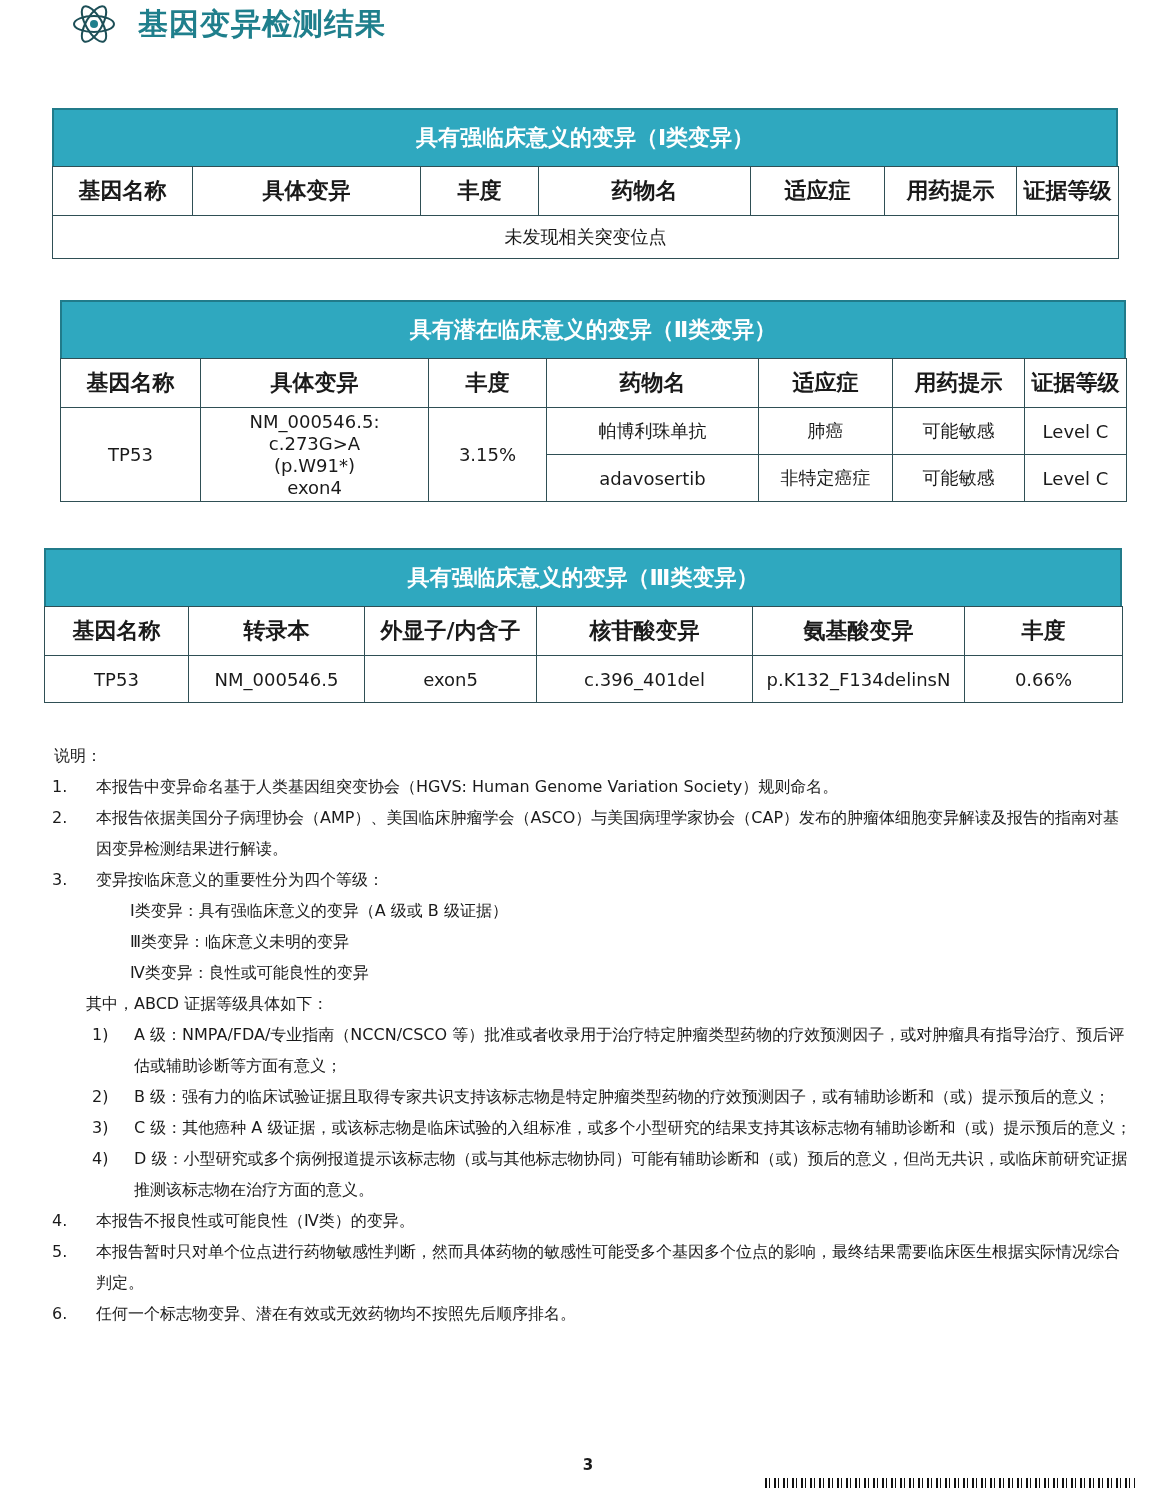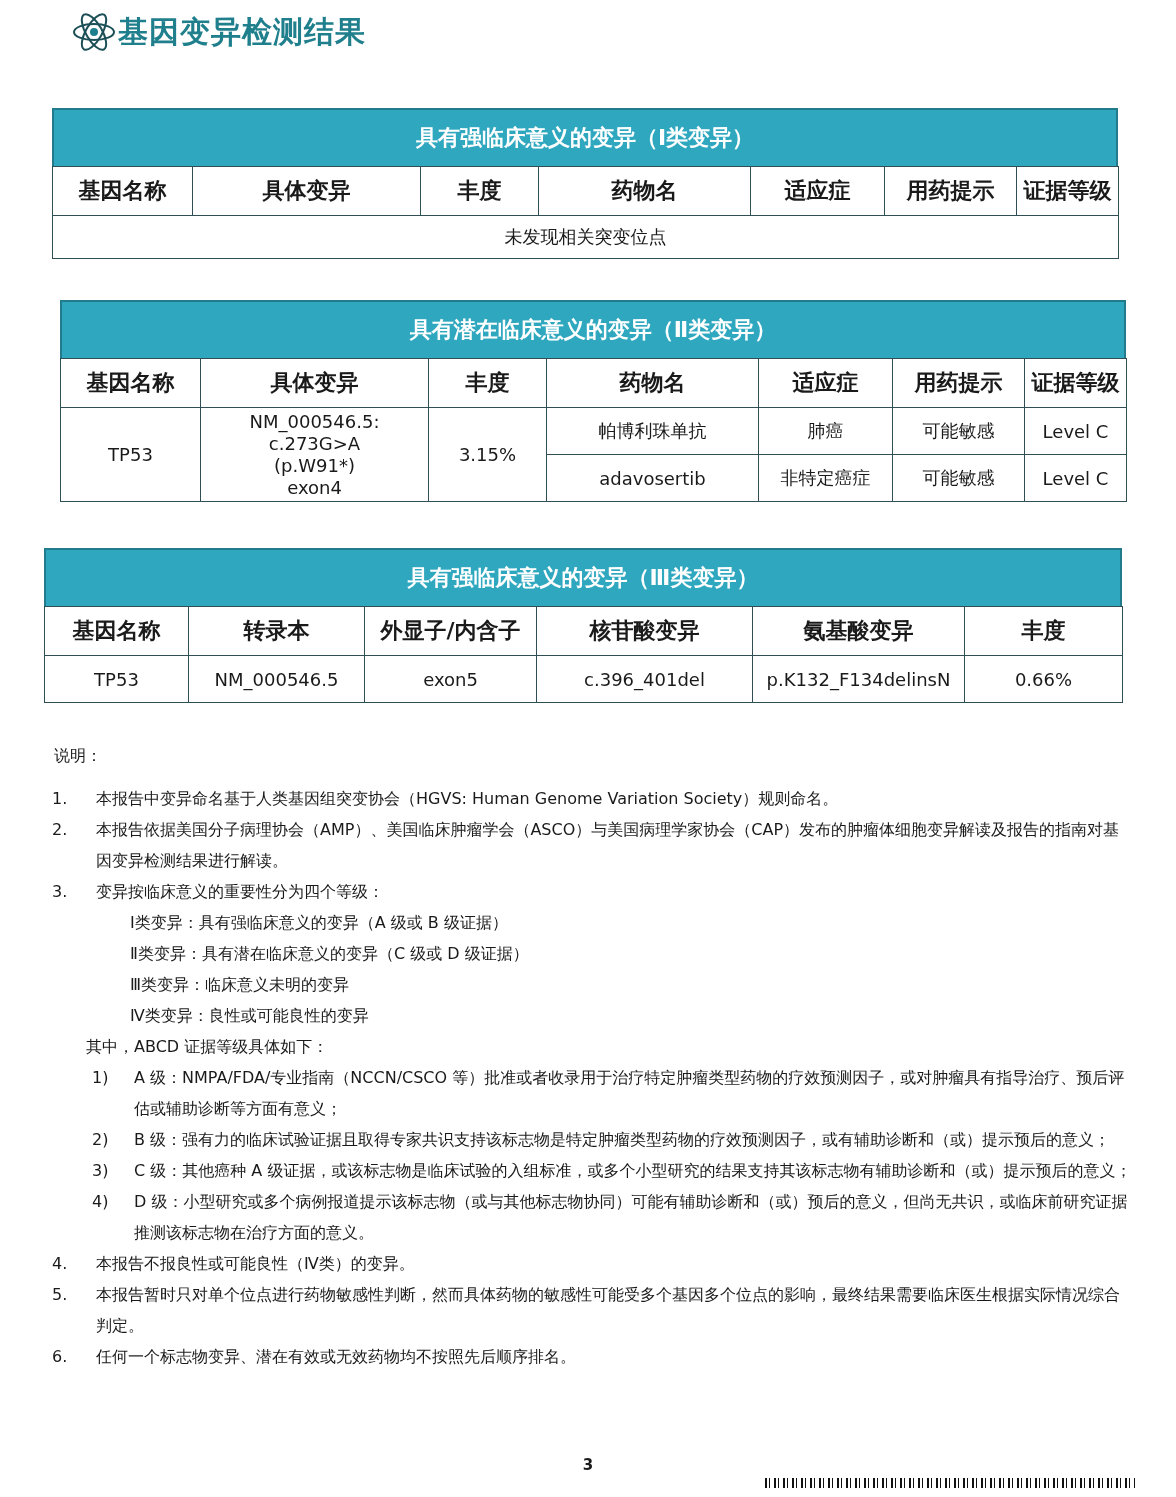--- a/index.html
+++ b/index.html
@@ -1,33 +1,33 @@
 <!DOCTYPE html>
 <html><head>
 <meta charset="utf-8">
 <style>
   html, body { margin:0; padding:0; }
   body {
     width:1176px; height:1497px; background:#ffffff; position:relative; overflow:hidden;
     font-family:"DejaVu Sans", "Liberation Sans", sans-serif; color:#1a1a1a;
   }
-  .page-title-wrap { position:absolute; left:70px; top:8px; display:flex; align-items:center; }
+  .page-title-wrap { position:absolute; left:70px; top:0; display:flex; align-items:center; gap:20px; }
   .atom { width:48px; height:48px; }
   .page-title { font-size:30px; font-weight:bold; color:#1f7f8c; letter-spacing:1px; }
   .section { position:absolute; left:52px; width:1066px; }
   .sec-header {
     background:#2fa8bf; color:#fff; text-align:center; font-weight:bold; font-size:22px;
     height:56px; line-height:56px; border:2px solid #217b8a; border-bottom:none;
   }
   table { border-collapse:collapse; width:100%; table-layout:fixed; }
   td, th { border:1.5px solid #2f4f55; text-align:center; vertical-align:middle; font-size:18px; }
   th { font-size:22px; font-weight:bold; height:46px; }
   td { height:44px; }
   .notes { position:absolute; left:52px; top:740px; width:1080px; font-size:16px; line-height:31px; }
-  .n-label { margin-left:2px; margin-bottom:12px; }
+  .n-label { margin-left:2px; margin-bottom:0; }
   .n-item { display:flex; }
   .n-num { width:44px; flex:none; }
   .n-text { flex:1; }
   .sub-cls { padding-left:78px; }
   .sub-intro { padding-left:34px; }
   .sub-lvl { display:flex; padding-left:40px; }
   .sub-lvl .n-num { width:42px; }
   .page-num { position:absolute; left:0; width:1176px; top:1456px; text-align:center; font-size:15px; font-weight:bold; }
   .barcode { position:absolute; left:765px; top:1478px; width:370px; height:10px;
     background:repeating-linear-gradient(90deg,#111 0 2px,#fff 2px 4px,#111 4px 5px,#fff 5px 9px); }
@@ -162,21 +162,20 @@
     </div>
   <div class="n-item">
       <span class="n-num">2.</span>
       <span class="n-text">本报告依据美国分子病理协会（AMP）、美国临床肿瘤学会（ASCO）与美国病理学家协会（CAP）发布的肿瘤体细胞变异解读及报告的指南对基因变异检测结果进行解读。</span>
     </div>
   <div class="n-item">
       <span class="n-num">3.</span>
       <span class="n-text">变异按临床意义的重要性分为四个等级：</span>
     </div>
   <div class="sub-cls">Ⅰ类变异：具有强临床意义的变异（A 级或 B 级证据）</div>
-  <div class="sub-cls">Ⅱ类变异：具有潜在临床意义的变异（C 级或 D 级证据）</div>
   <div class="sub-cls">Ⅲ类变异：临床意义未明的变异</div>
   <div class="sub-cls">Ⅳ类变异：良性或可能良性的变异</div>
   <div class="sub-intro">其中，ABCD 证据等级具体如下：</div>
   <div class="sub-lvl">
       <span class="n-num">1)</span>
       <span class="n-text">A 级：NMPA/FDA/专业指南（NCCN/CSCO 等）批准或者收录用于治疗特定肿瘤类型药物的疗效预测因子，或对肿瘤具有指导治疗、预后评估或辅助诊断等方面有意义；</span>
     </div>
   <div class="sub-lvl">
       <span class="n-num">2)</span>
       <span class="n-text">B 级：强有力的临床试验证据且取得专家共识支持该标志物是特定肿瘤类型药物的疗效预测因子，或有辅助诊断和（或）提示预后的意义；</span>

